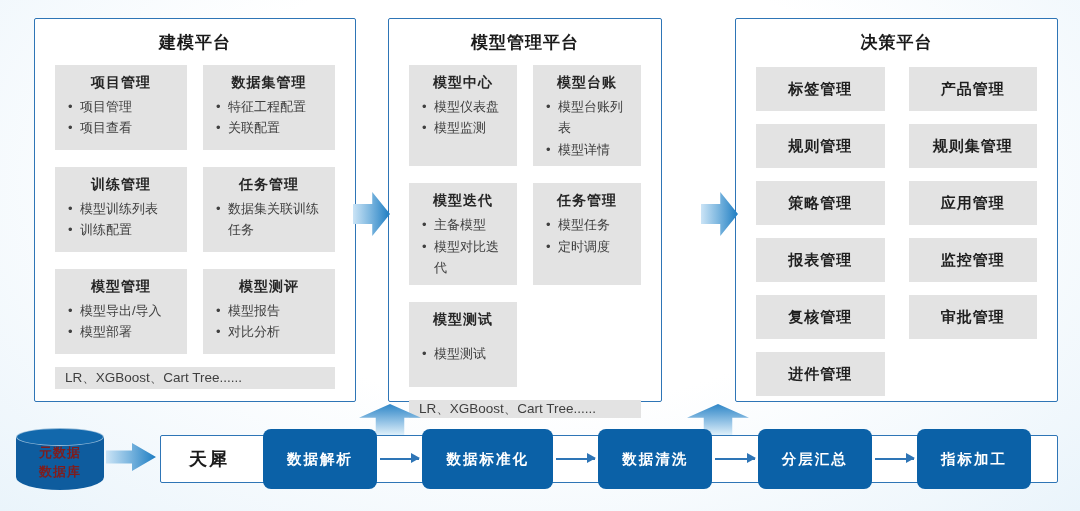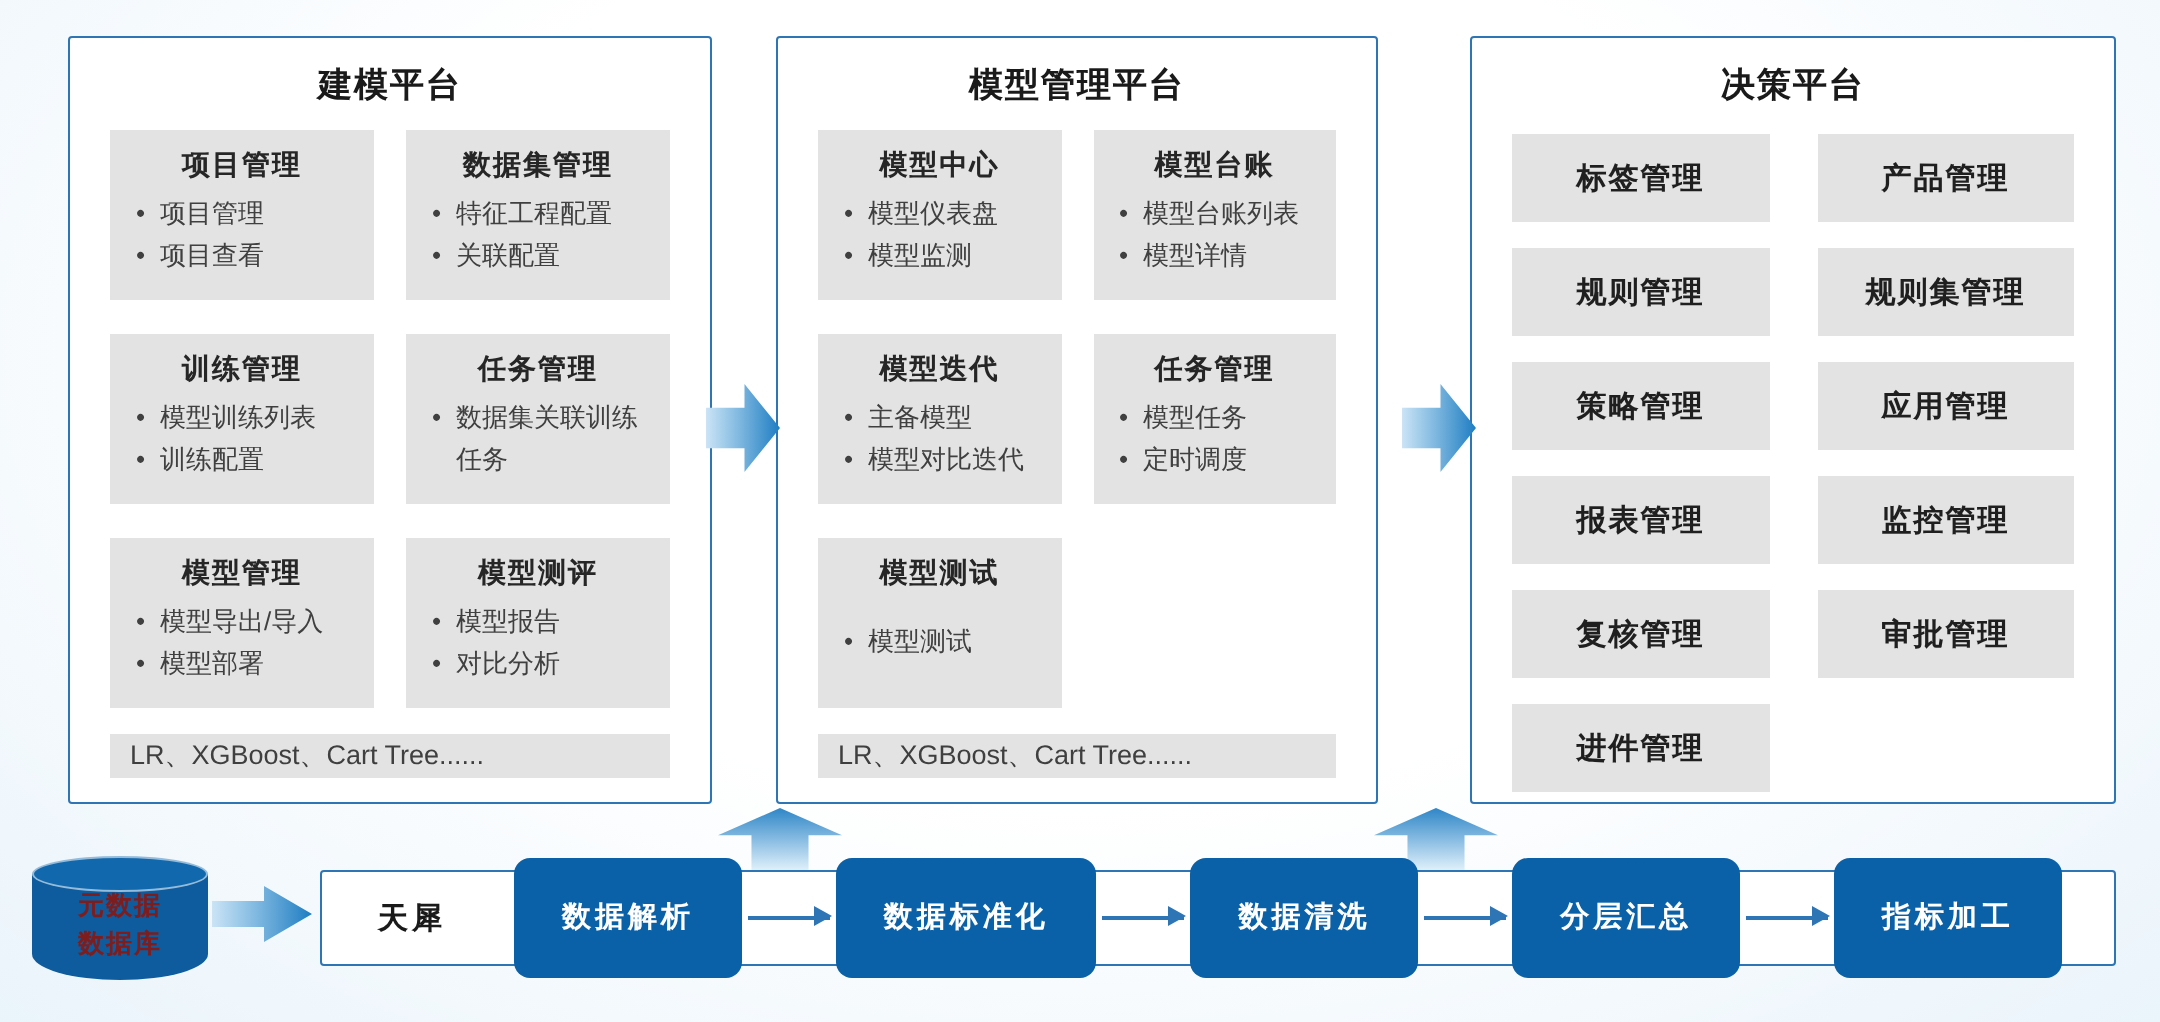--- a/index.html
+++ b/index.html
@@ -16,21 +16,21 @@
     top: 18px;
     height: 384px;
     background: #ffffff;
     border: 1.5px solid #2E75B6;
     border-radius: 2px;
     padding: 10px 20px 12px;
     display: flex;
     flex-direction: column;
   }
   #panel1 { left: 34px;  width: 322px; }
-  #panel2 { left: 388px; width: 301px; }
+  #panel2 { left: 388px; width: 274px; }
   #panel3 { left: 735px; width: 323px; }
 
   .panel h2 {
     text-align: center;
     font-size: 17px;
     font-weight: bold;
     color: #1a1a1a;
     line-height: 24px;
     margin: 2px 0 10px;
     letter-spacing: 1px;
@@ -151,21 +151,21 @@
     left: 160px; top: 435px;
     width: 898px; height: 48px;
     background: #ffffff;
     border: 1.5px solid #2E75B6;
     border-radius: 2px;
     display: flex;
     align-items: center;
     padding: 0 26px;
   }
   .engine {
-    font-size: 15px;
+    font-size: 18px;
     font-weight: bold;
     color: #1a1a1a;
     letter-spacing: 2px;
     margin: 0 34px 0 2px;
     flex: 0 0 auto;
   }
   .pill {
     flex: 0 0 auto;
     background: #0B61A7;
     color: #ffffff;

